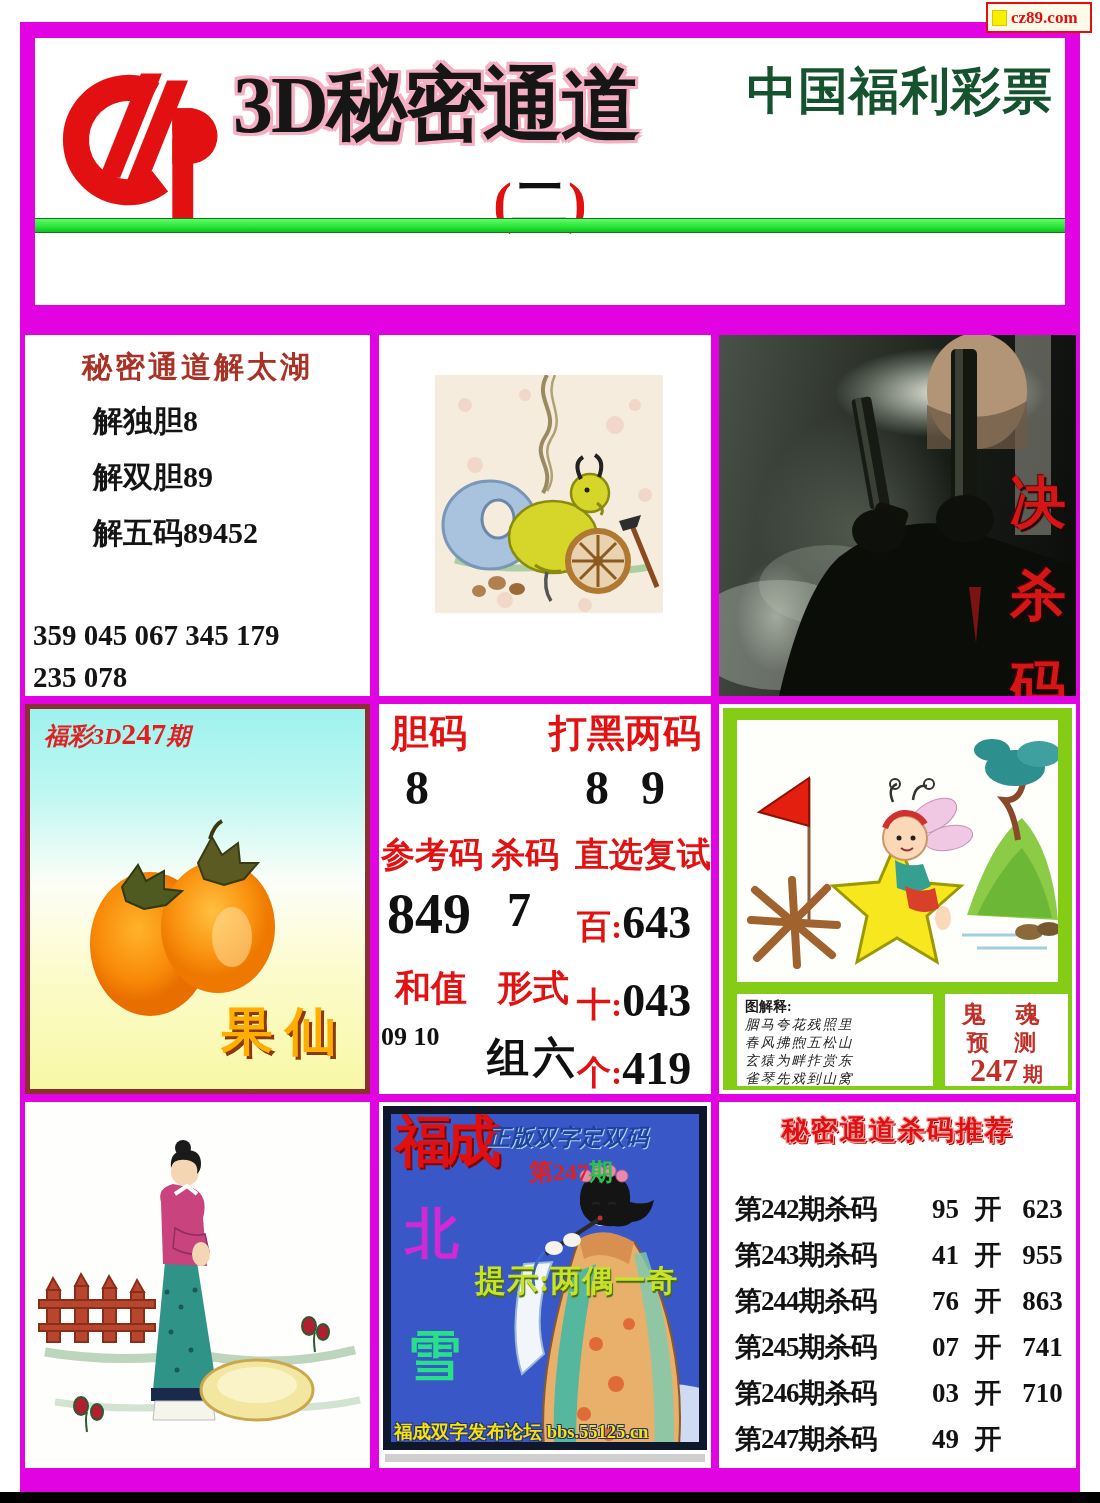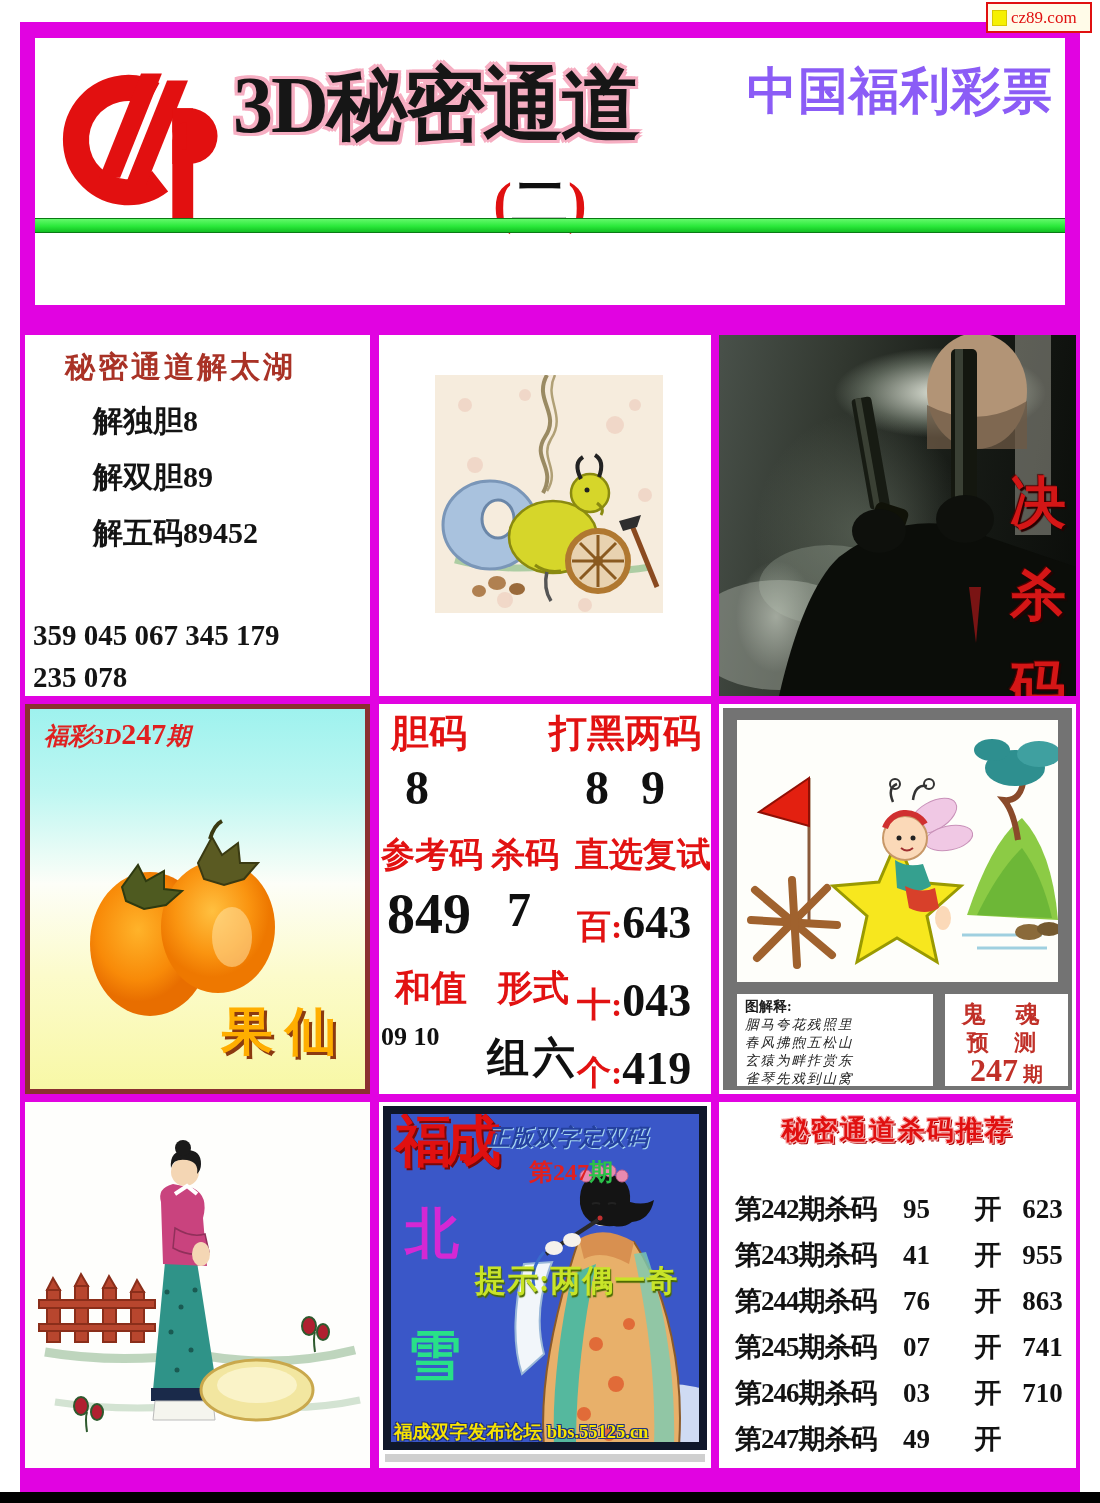--- a/index.html
+++ b/index.html
@@ -4,52 +4,52 @@
 <style>
   * { margin:0; padding:0; box-sizing:border-box; }
   html,body { width:1100px; height:1503px; background:#fff; overflow:hidden; }
   body { position:relative; font-family:"Liberation Serif","DejaVu Serif",serif; }
   .abs { position:absolute; }
   .frame { left:20px; top:22px; width:1060px; height:1470px; background:#E103E1; }
   .blackbar { left:0; top:1492px; width:1100px; height:11px; background:#000; }
   .badge { left:986px; top:2px; width:106px; height:31px; background:#fffbe8; border:2px solid #E01010;
            display:flex; align-items:center; gap:4px; padding:0 4px; }
   .badge .sq { width:15px; height:16px; background:#F6F000; border:1px solid #d8c800; }
-  .badge .txt { color:#E01010; font-size:17px; font-weight:normal; }
+  .badge .txt { color:#E01010; font-size:17px; font-weight:bold; }
   .header { left:35px; top:38px; width:1030px; height:267px; background:#fff; }
   .h-title { left:198px; top:14px; font-size:80px; font-weight:bold; color:#161616; letter-spacing:-2px;
     text-shadow:-3px 0 0 #F6AEC2,3px 0 0 #F6AEC2,0 -3px 0 #F6AEC2,0 3px 0 #F6AEC2,
                 -3px -3px 0 #F6AEC2,3px 3px 0 #F6AEC2,-3px 3px 0 #F6AEC2,3px -3px 0 #F6AEC2; }
   .h-sub { left:380px; top:128px; width:250px; text-align:center; font-size:56px; font-weight:bold; color:#101010; }
   .h-sub .pr { color:#E01010; }
-  .h-org { left:712px; top:20px; font-size:50px; font-weight:bold; color:#8b5cf6; letter-spacing:1px; }
+  .h-org { left:712px; top:20px; font-size:50px; font-weight:bold; color:#14532d; letter-spacing:1px; }
   .h-issue { left:742px; top:92px; font-size:46px; font-weight:bold; color:#D81414; }
   .h-issue .num { font-size:60px; color:#10101c; margin:0 16px; }
   .greenbar { left:0; top:180px; width:1030px; height:15px;
     background:linear-gradient(180deg,#63F96B 0%,#2BE93B 55%,#12BF22 100%); border-top:1px solid #0a7a14; border-bottom:1px solid #0a7a14; }
   .box { position:absolute; background:#fff; border:3px solid #E103E1; }
   
-  .t-title { left:40px; top:12px; width:265px; font-size:30px; font-weight:bold; color:#A93226; letter-spacing:3px; }
+  .t-title { left:40px; top:12px; width:265px; text-align:center; font-size:30px; font-weight:bold; color:#A93226; letter-spacing:3px; }
   .t-line { left:68px; font-size:30px; font-weight:bold; color:#141414; }
   .t-zux  { font-size:29px; font-weight:bold; color:#141414; }
   
   .c-red { color:#E21212; font-weight:bold; }
   .c-blk { color:#101010; font-weight:bold; }
   
   .hit-art { left:0; top:0; width:100%; height:100%;
     background:
       radial-gradient(closest-side at 62% 16%, rgba(238,242,230,.95), rgba(165,178,160,.4) 55%, rgba(0,0,0,0) 78%),
       radial-gradient(closest-side at 16% 78%, rgba(208,216,202,.55), rgba(0,0,0,0) 70%),
       radial-gradient(closest-side at 40% 55%, rgba(130,142,126,.45), rgba(0,0,0,0) 75%),
       linear-gradient(100deg,#49514a 0%,#323830 30%,#181c17 60%,#0a0c09 100%); }
   .hit-num { left:96px; top:198px; font-size:72px; font-weight:bold; color:#fff; letter-spacing:30px; text-shadow:2px 2px 4px #000; }
   .hit-kill { right:6px; top:122px; width:64px; text-align:center; font-size:56px; font-weight:bold; color:#D41616;
     line-height:92px; text-shadow:2px 2px 1px #2a0000,-1px -1px 1px #500; }
   
-  .g-frame { left:4px; top:4px; right:4px; bottom:4px; background:#737373; }
+  .g-frame { left:4px; top:4px; right:4px; bottom:4px; background:#84cc16; }
   .g-cartoon { left:14px; top:12px; right:14px; height:262px; background:#fff; overflow:hidden; }
   .g-poem { left:14px; top:286px; width:196px; height:92px; background:#fff; padding:4px 8px; }
   .g-poem .ti { font-size:14px; font-weight:bold; color:#1c1c1c; }
   .g-poem .ln { font-size:13.5px; color:#222; line-height:18px; font-style:italic; letter-spacing:2px; }
   .g-pred { left:222px; top:286px; width:123px; height:92px; background:#fff; text-align:center; color:#C03028; font-weight:bold; }
   .g-pred .r1 { font-size:24px; letter-spacing:12px; margin-top:4px; }
   .g-pred .r2 { font-size:22px; letter-spacing:10px; margin-top:-2px; }
   .g-pred .r3 { font-size:20px; margin-top:-6px; }
   .g-pred .r3 .big { font-size:32px; }
   
@@ -63,21 +63,21 @@
   .p-xue { left:16px; top:206px; font-size:54px; font-weight:bold; color:#28E088; }
   .p-hint { left:84px; top:146px; font-size:31px; font-weight:bold; color:#C8E428; text-shadow:1px 2px 1px #4a6a00; letter-spacing:1px; }
   .p-foot { left:3px; top:305px; font-size:18.5px; font-weight:bold; color:#F8E400;
     text-shadow:1px 1px 0 #203080,-1px -1px 0 #203080,1px -1px 0 #203080,-1px 1px 0 #203080; }
   
   .k-title { left:0; top:10px; width:100%; text-align:center; font-size:27px; font-weight:bold; color:#E01010; letter-spacing:2px;
     text-shadow:1px 1px 0 #F8B0B0,-1px -1px 0 #F8B0B0,1px -1px 0 #F8B0B0,-1px 1px 0 #F8B0B0,2px 2px 0 #a00; }
   .k-rows { left:16px; top:84px; right:8px; }
   .k-row { display:flex; height:46px; align-items:center; font-size:27px; font-weight:bold; color:#121212; }
   .k-row .lb { width:168px; letter-spacing:-1px; }
-  .k-row .kl { width:56px; text-align:left; }
+  .k-row .kl { width:56px; text-align:right; }
   .k-row .ka { width:58px; text-align:center; }
   .k-row .rs { flex:1; text-align:center; }
   
   .gx-inner { left:0px; top:0px; width:345px; height:390px; border:5px solid #8B3030;
     background:linear-gradient(180deg,#9EF2EE 0%,#BFF7F2 22%,#FDFEF8 46%,#FCFBCB 70%,#F8F8A6 100%); overflow:hidden; }
   .gx-corner { left:14px; top:8px; color:#E02020; font-weight:bold; }
   .gx-corner .b { font-size:24px; font-style:italic; }
   .gx-corner .n { font-size:30px; }
   .gx-caption { right:16px; bottom:22px; font-size:52px; font-weight:bold; color:#FFAE00; letter-spacing:12px; text-shadow:3px 3px 0 #8B3A10; }
 </style>

